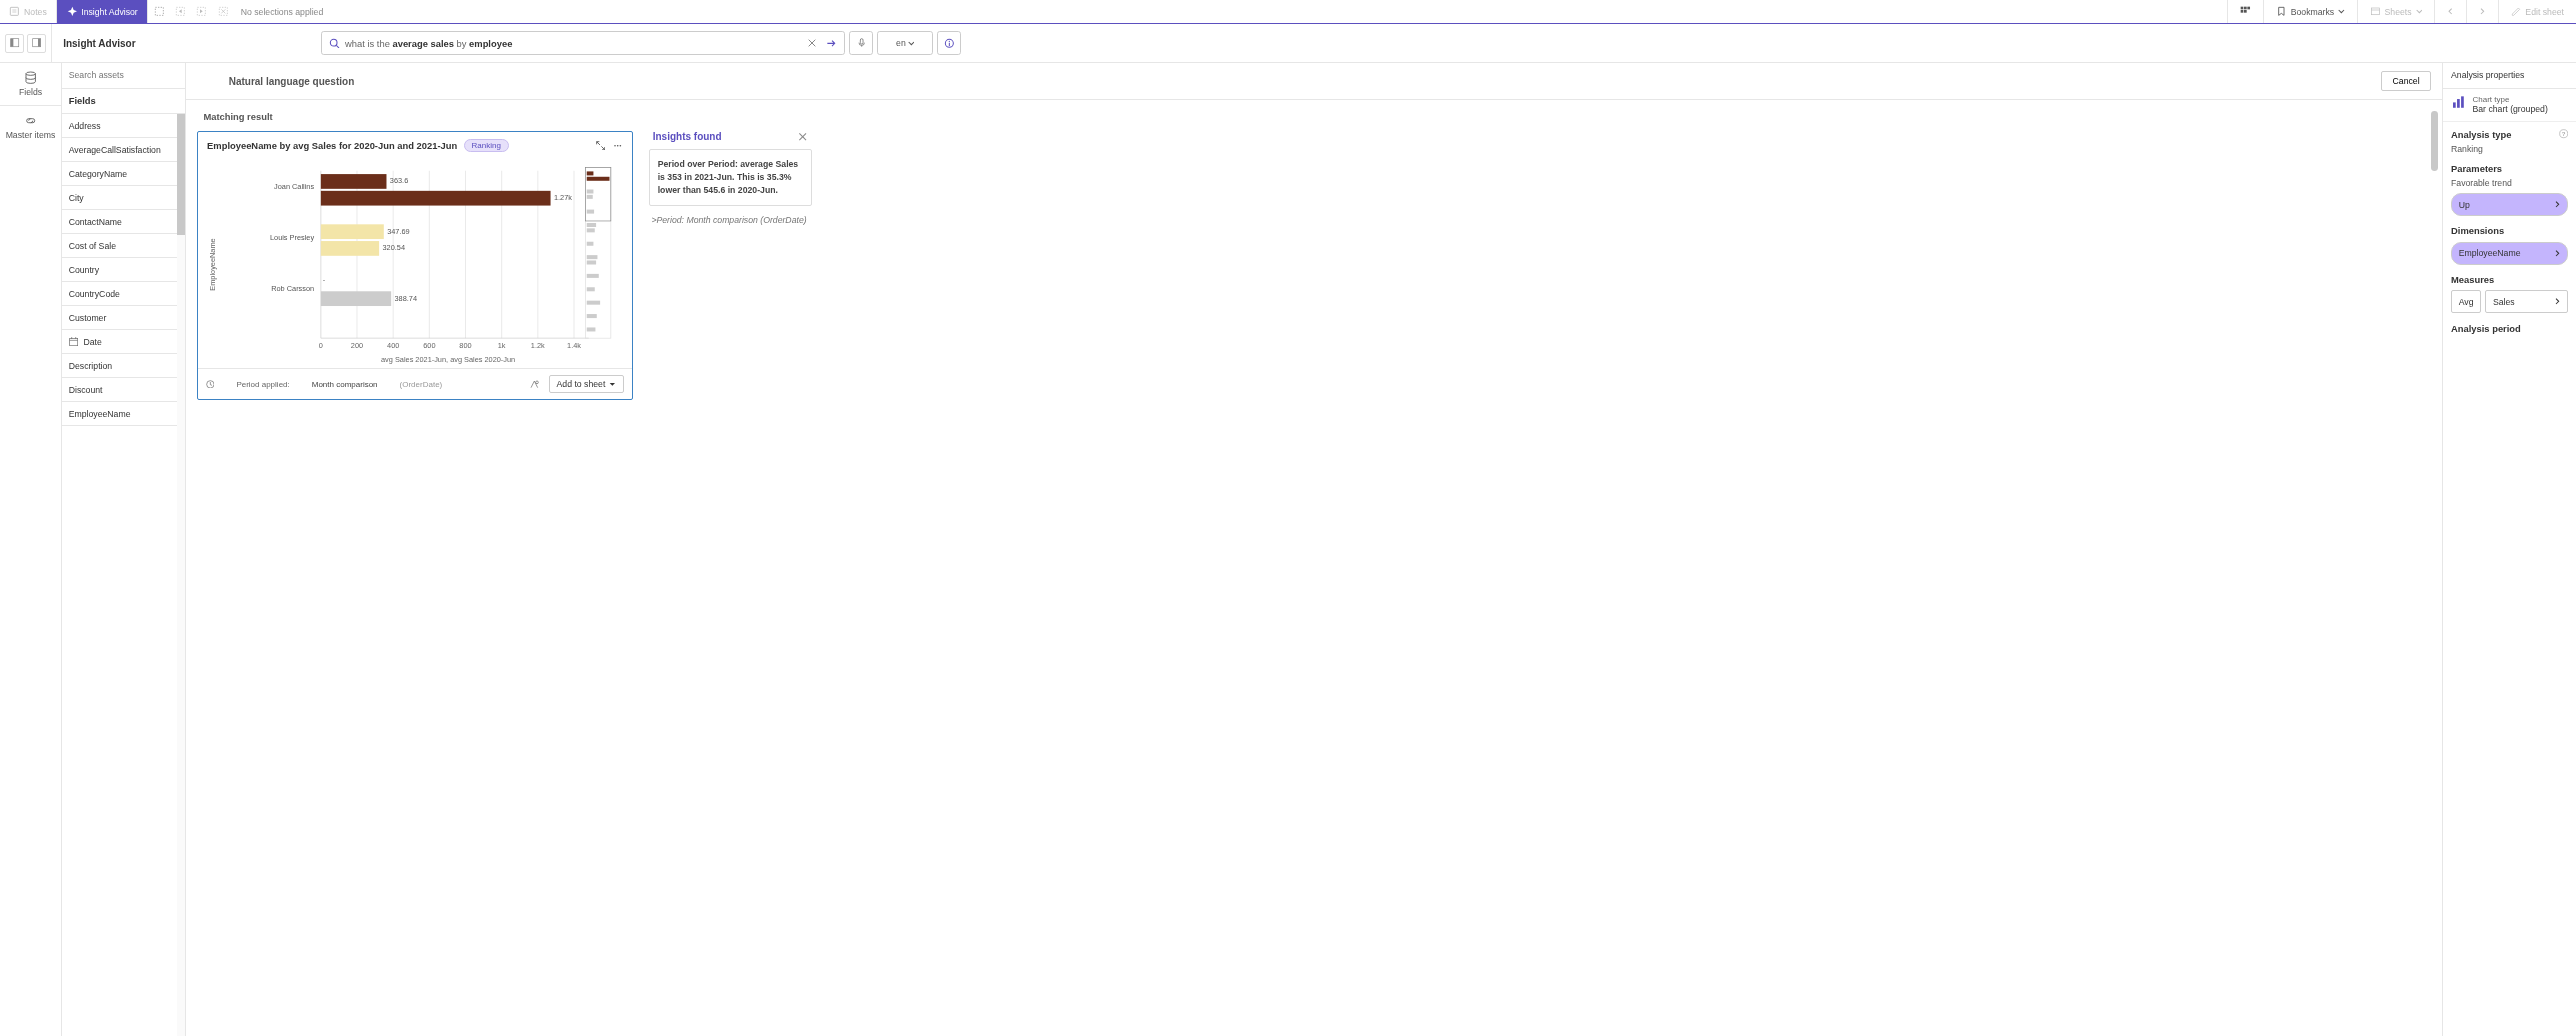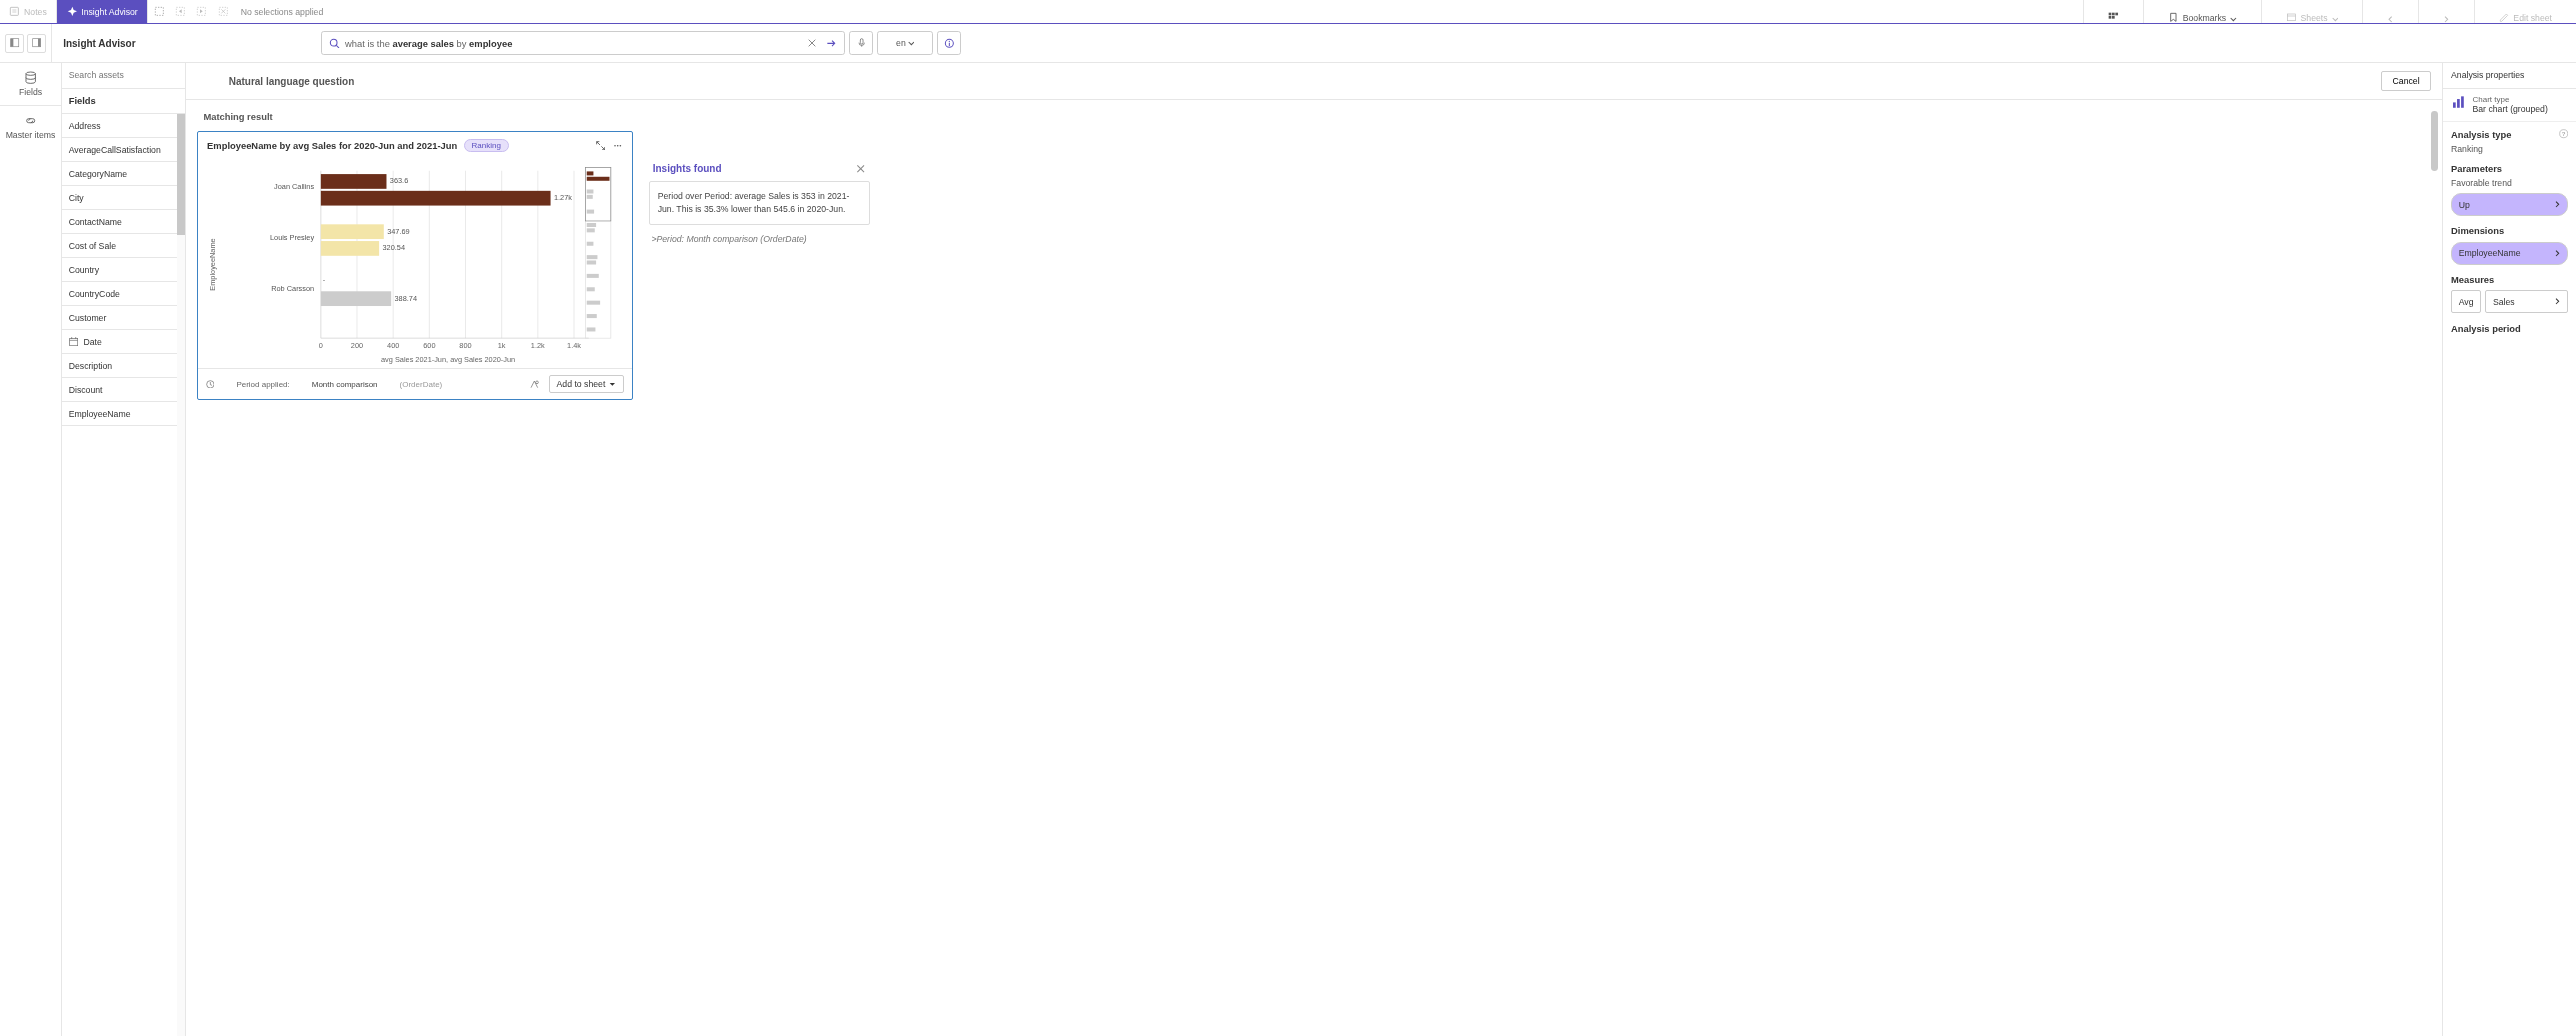--- a/index.html
+++ b/index.html
@@ -7,21 +7,21 @@
 .app { display: flex; flex-direction: column; height: 100vh; width: 100vw; }
 
 
 .top-bar { display: flex; align-items: center; height: 24px; border-bottom: 1.3px solid #5B4FBF; background: #fff; }
 .top-bar .tb-btn { display: flex; align-items: center; gap: 4px; padding: 0 9.4px; height: 100%; color: #888; cursor: pointer; border-right: 0.7px solid #e6e6e6; }
 .top-bar .tb-btn.active { background: #5B4FBF; color: #fff; }
 .top-bar .tb-btn.disabled { color: #bbb; }
 .top-bar .tb-icon { display: inline-flex; width: 10.7px; height: 10.7px; }
 .top-bar .tb-spacer { flex: 1; }
 .top-bar .tb-right { display: flex; align-items: center; height: 100%; }
-.top-bar .tb-right .rbtn { display:flex;align-items:flex-end;gap:4px;padding:0 24px;height:100%;border-left:0.7px solid #e6e6e6;color:#555;cursor:pointer;}
+.top-bar .tb-right .rbtn { display:flex;align-items:center;gap:4px;padding:0 12px;height:100%;border-left:0.7px solid #e6e6e6;color:#555;cursor:pointer;}
 .top-bar .tb-right .rbtn.disabled{color:#bbb;}
 .no-sel { color:#888; padding:0 6.7px; }
 
 
 .sec-bar { display:flex; align-items:center; height:39px; border-bottom:0.7px solid #e6e6e6; background:#fff; }
 .sec-bar .view-toggle { display:flex; padding:0 5.4px; gap:2.7px; }
 .sec-bar .vt-btn { width:19px;height:19px;border:0.7px solid #ddd;border-radius:2px;display:flex;align-items:center;justify-content:center;cursor:pointer;}
 .sec-bar .title { font-weight:600; font-size:10px; padding:0 10.7px; border-left:0.7px solid #e6e6e6; height:100%; display:flex; align-items:center; }
 .sec-bar .search-wrap { flex:0 0 auto; margin-left:175px; display:flex; align-items:center; }
 .search-box { display:flex;align-items:center;width:524px;height:24px;border:0.7px solid #ccc;border-radius:2.7px;padding:0 6.7px;gap:5.4px;}
@@ -70,25 +70,25 @@
 .chart-svg{width:100%;height:201px;}
 .chart-footer{display:flex;align-items:center;justify-content:space-between;border-top:0.7px solid #e6e6e6;padding:5.4px 8px;}
 .chart-footer .period{display:flex;align-items:center;gap:22px;color:#666;font-size:8px;}
 .chart-footer .period .lnk{color:#444;font-weight:500;}
 .chart-footer .period .sub{color:#999;}
 .chart-footer .actions{display:flex;gap:5.4px;align-items:center;}
 .chart-footer .ic-btn{width:19px;height:19px;display:flex;align-items:center;justify-content:center;cursor:pointer;color:#666;}
 .chart-footer .add-btn{border:0.7px solid #ccc;border-radius:2px;padding:3.4px 6.7px;background:#fff;display:flex;align-items:center;gap:4px;cursor:pointer;}
 
 
-.insights-card{width:221px;margin-top:32px;}
+.insights-card{width:163px;}
 .insights-card .in-hdr{display:flex;align-items:center;justify-content:space-between;padding:0 4px 6.7px 4px;}
 .insights-card .in-title{color:#5B4FBF;font-weight:600;font-size:10px;}
 .insights-card .close-x{color:#888;cursor:pointer;font-size:10.7px;}
-.in-box{border:0.7px solid #ddd;border-radius:2px;padding:8px;font-size:8.7px;color:#444;line-height:1.5;}
+.in-box{border:0.7px solid #ddd;border-radius:2px;padding:8px;font-size:8.7px;color:#444;line-height:1.5;font-weight:bold;}
 .in-sub{margin-top:9.4px;color:#777;font-style:italic;font-size:8.7px;padding:0 2.7px;}
 
 
 .props{width:134px;border-left:0.7px solid #e6e6e6;display:flex;flex-direction:column;}
 .props .ph{height:25.5px;border-bottom:0.7px solid #e6e6e6;padding:0 8px;display:flex;align-items:center;font-size:8.7px;color:#333;}
 .props .chart-type{display:flex;gap:6.7px;padding:6.7px 8px;border-bottom:0.7px solid #eee;}
 .props .ct-icon{color:#5B4FBF;}
 .props .ct-text .l1{font-size:8px;color:#666;}
 .props .ct-text .l2{font-size:8.7px;color:#333;}
 .props .section{padding:6.7px 8px 2.7px 8px;}

